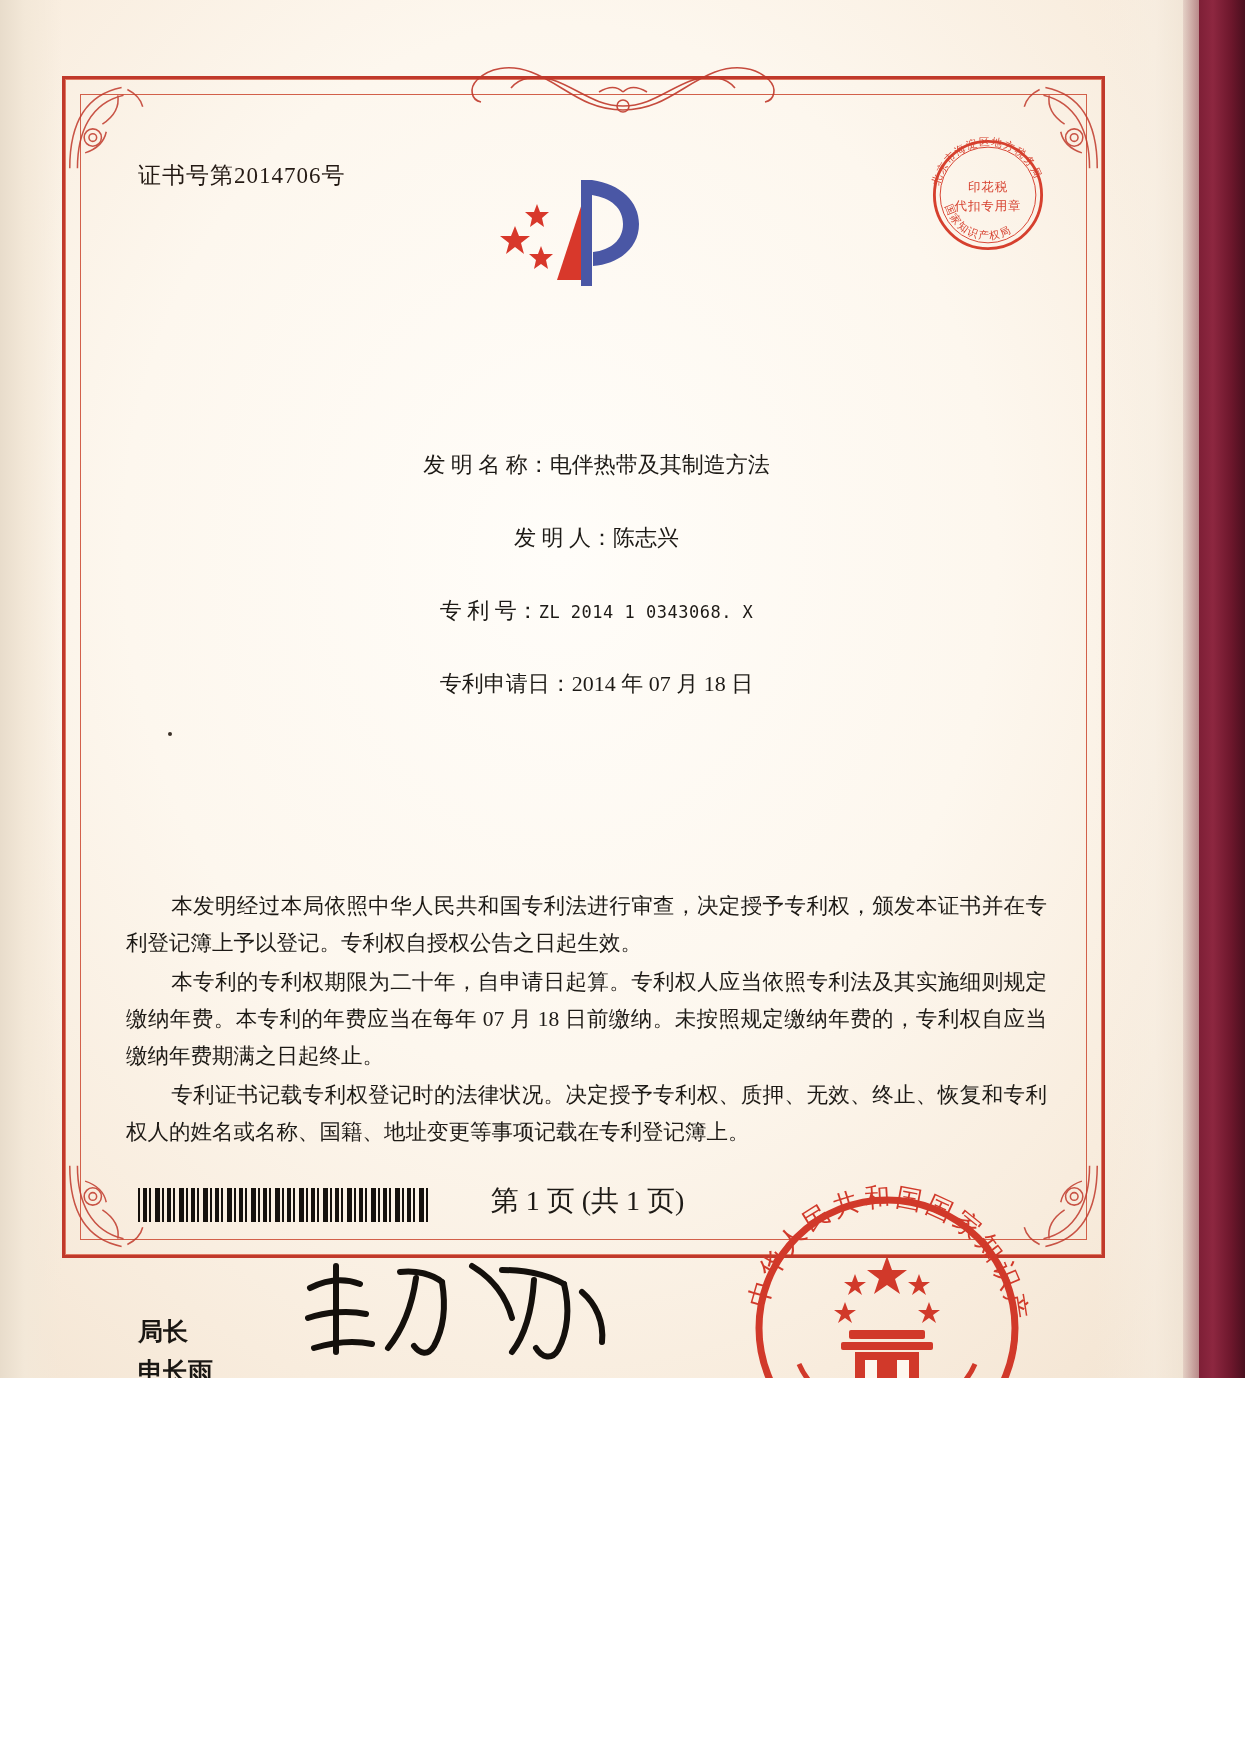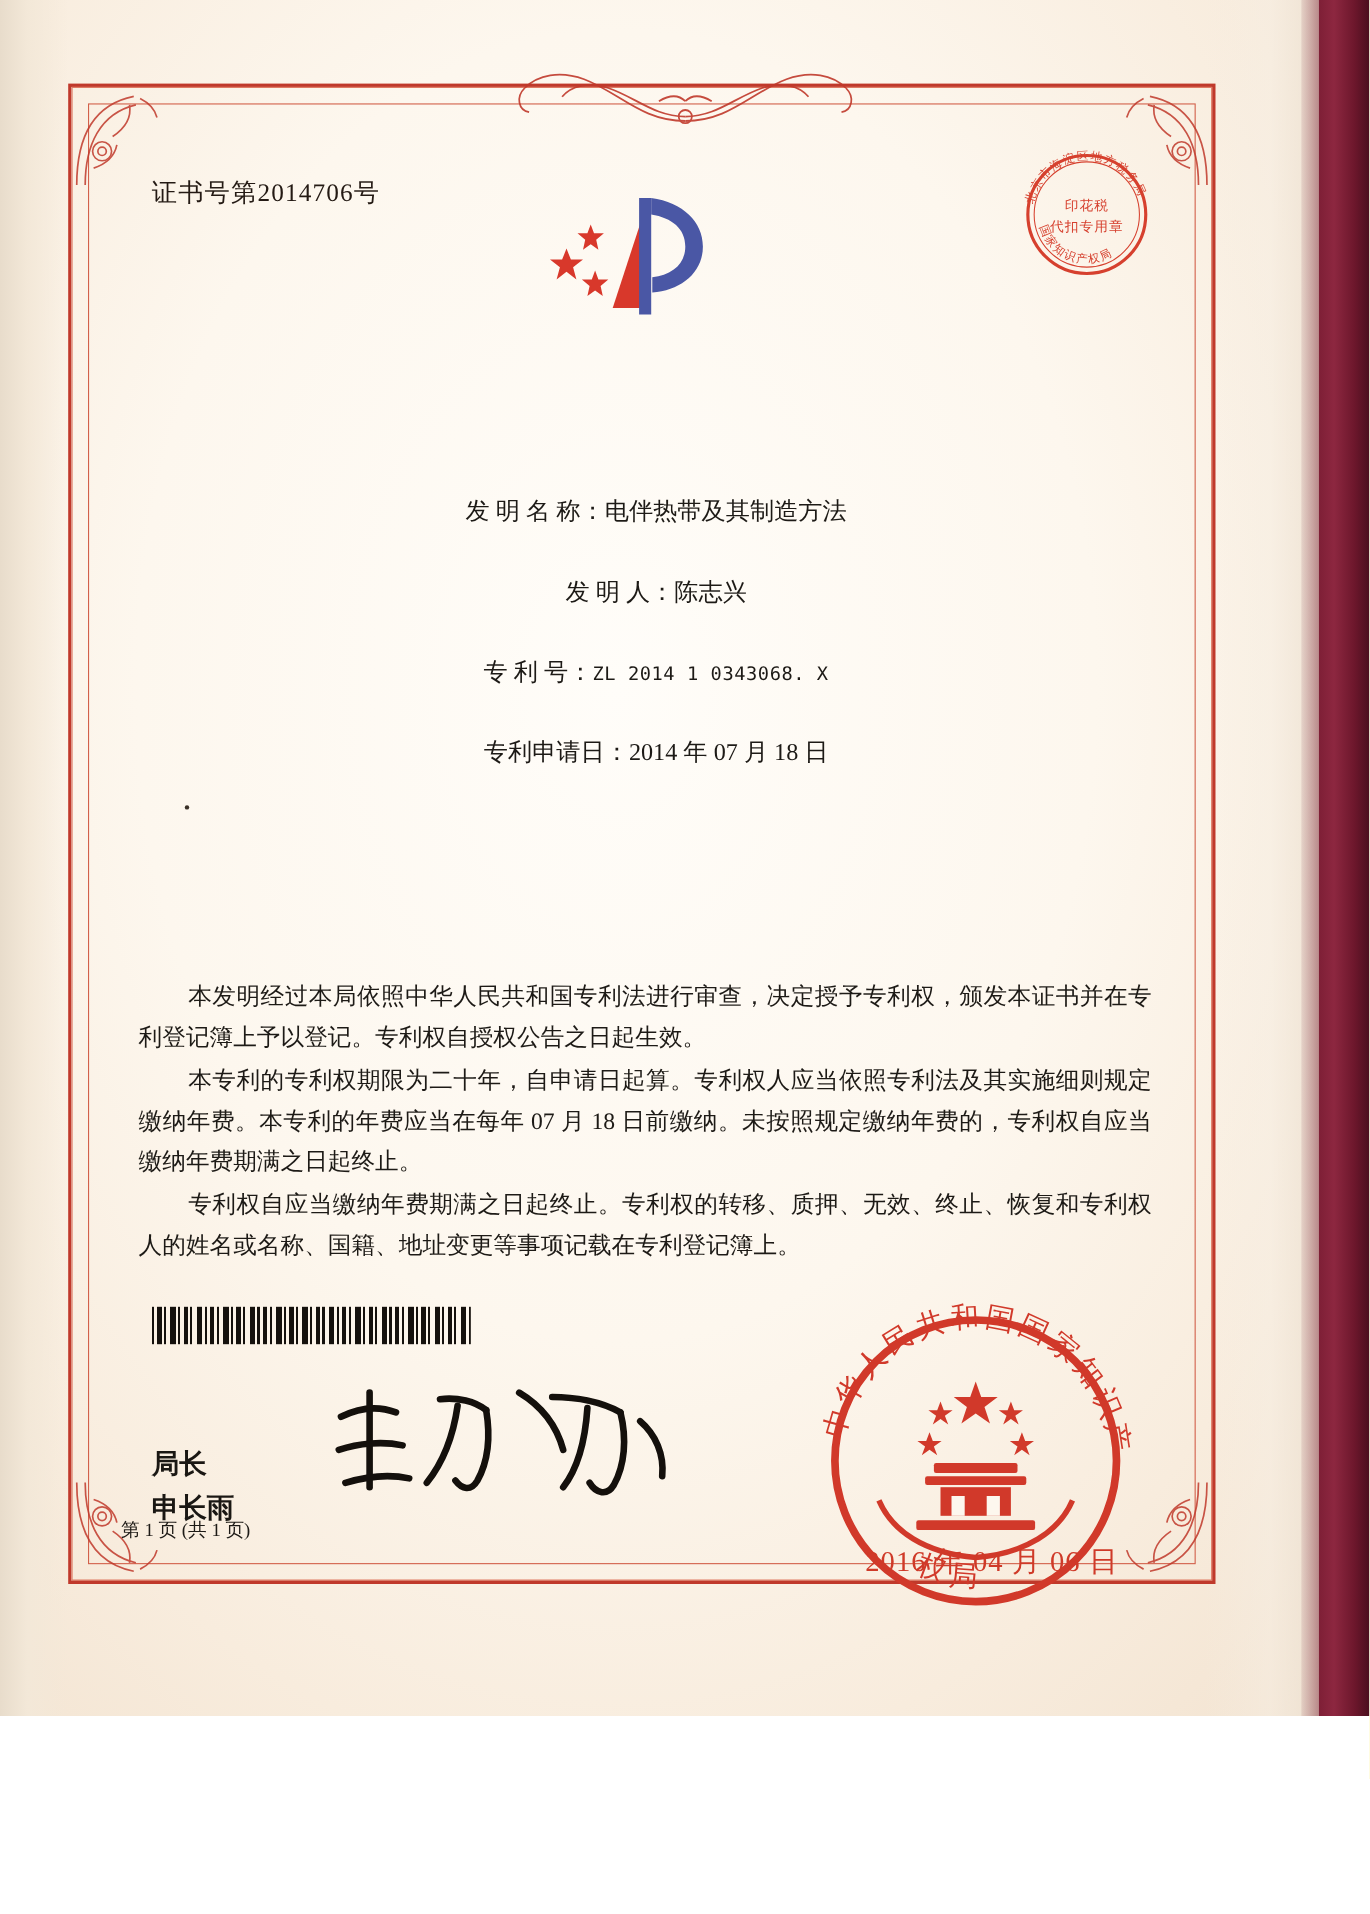--- a/index.html
+++ b/index.html
@@ -7,23 +7,23 @@
     padding: 0;
     background: #ffffff;
   }
   body {
     font-family: "Liberation Serif", "DejaVu Serif", serif;
   }
 
   .page {
     position: relative;
     width: 1245px;
-    height: 1560px;
+    height: 1378px;
     overflow: hidden;
-    background: #fef9c3;
+    background: #5eead4;
     text-decoration: underline;
   }
 
   
   .paper {
     position: absolute;
     inset: 0;
     background:
       radial-gradient(ellipse at 45% 40%, #fffdf9 0%, #fdf7ee 45%, #f8ecdd 75%, #f2e2cf 100%);
   }
@@ -226,21 +226,22 @@
     font-size: 26px;
     color: #cf3a28;
     letter-spacing: 1px;
     font-family: "Liberation Serif", serif;
   }
 
   .page-footer {
     position: absolute;
     left: 0; right: 0;
     bottom: 8px;
-    font-size: 17px;
+    text-align: center;
+    font-size: 28px;
     color: #1d1a16;
   }
 
   .dot-mark {
     position: absolute;
     left: 58px;
     top: 612px;
     width: 4px; height: 4px;
     background: #3a3027;
     border-radius: 50%;
@@ -371,21 +372,21 @@
       <div class="field">
         <span class="lbl">专利申请日：</span><span class="val">2014 年 07 月 18 日</span>
       </div>
     </div>
 
     <div class="dot-mark"></div>
 
     <div class="body-text">
       <p>本发明经过本局依照中华人民共和国专利法进行审查，决定授予专利权，颁发本证书并在专利登记簿上予以登记。专利权自授权公告之日起生效。</p>
       <p>本专利的专利权期限为二十年，自申请日起算。专利权人应当依照专利法及其实施细则规定缴纳年费。本专利的年费应当在每年 07 月 18 日前缴纳。未按照规定缴纳年费的，专利权自应当缴纳年费期满之日起终止。</p>
-      <p>专利权自应当缴纳年费期满之日起终止。专利权的转移、质押、无效、终止、恢复和专利权人的姓名或名称、国籍、地址变更等事项记载在专利登记簿上。</p>
+      <p>专利证书记载专利权登记时的法律状况。决定授予专利权、质押、无效、终止、恢复和专利权人的姓名或名称、国籍、地址变更等事项记载在专利登记簿上。</p>
     </div>
 
     <div class="barcode"></div>
 
     <div class="signature-block">
       <div>局长</div>
       <div>申长雨</div>
     </div>
 
     <div class="sign-script">

